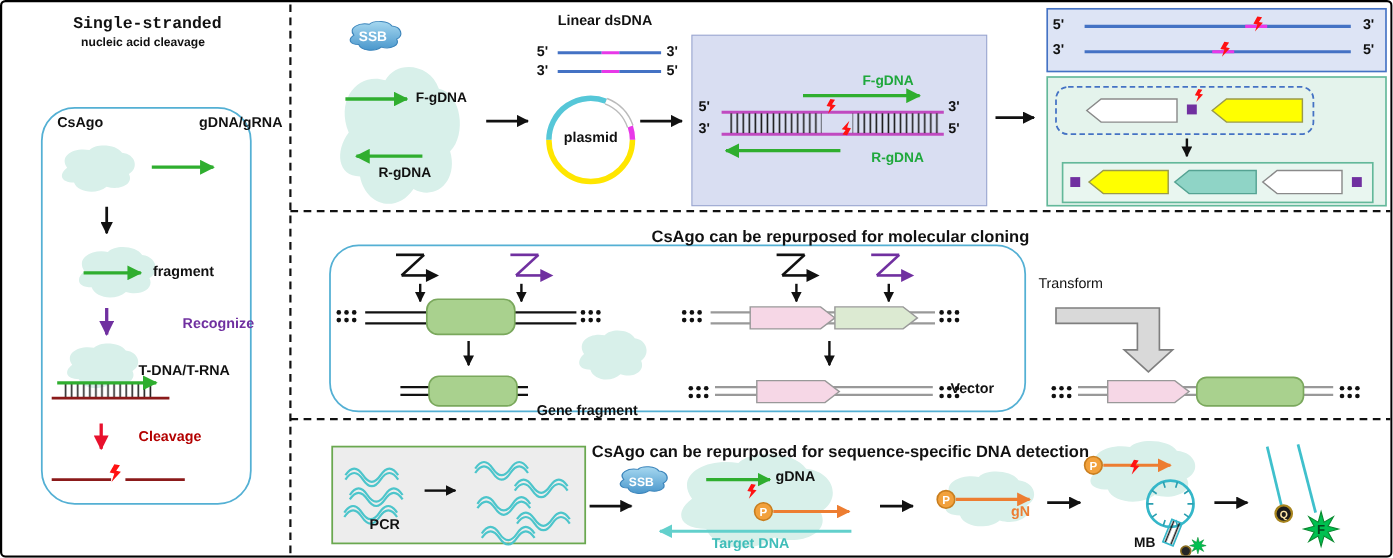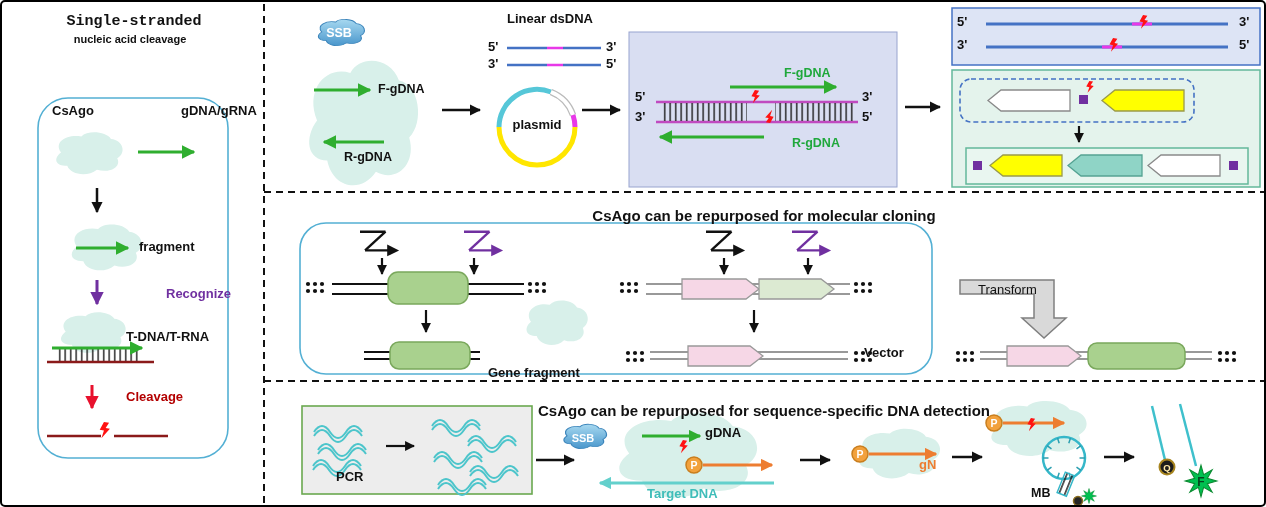--- a/index.html
+++ b/index.html
@@ -288,21 +288,21 @@
 <div class="lbl b green" style="left:782px;top:64px;font-size:12.5px;">F-gDNA</div>
 <div class="lbl b green" style="left:790px;top:134px;font-size:12.5px;">R-gDNA</div>
 <div class="lbl b" style="left:955px;top:13px;">5'</div>
 <div class="lbl b" style="left:1237px;top:13px;">3'</div>
 <div class="lbl b" style="left:955px;top:36px;">3'</div>
 <div class="lbl b" style="left:1237px;top:36px;">5'</div>
 
 <div class="lbl b ctr" style="left:282px;top:206px;width:960px;font-size:15px;">CsAgo can be repurposed for molecular cloning</div>
 <div class="lbl b" style="left:486px;top:364px;">Gene fragment</div>
 <div class="lbl b" style="left:862px;top:344px;">Vector</div>
-<div class="lbl" style="left:976px;top:249px;margin-top:32px;">Transform</div>
+<div class="lbl" style="left:942px;top:249px;">Transform</div>
 
 <div class="lbl b ctr" style="left:282px;top:401px;width:960px;font-size:15px;">CsAgo can be repurposed for sequence-specific DNA detection</div>
 <div class="lbl b" style="left:334px;top:468px;">PCR</div>
 <div class="lbl b" style="left:703px;top:424px;">gDNA</div>
 <div class="lbl b teal" style="left:645px;top:485px;">Target DNA</div>
 <div class="lbl b orange" style="left:917px;top:456px;">gN</div>
 <div class="lbl b" style="left:1029px;top:484px;font-size:12.5px;">MB</div>
 
 </div>
 

